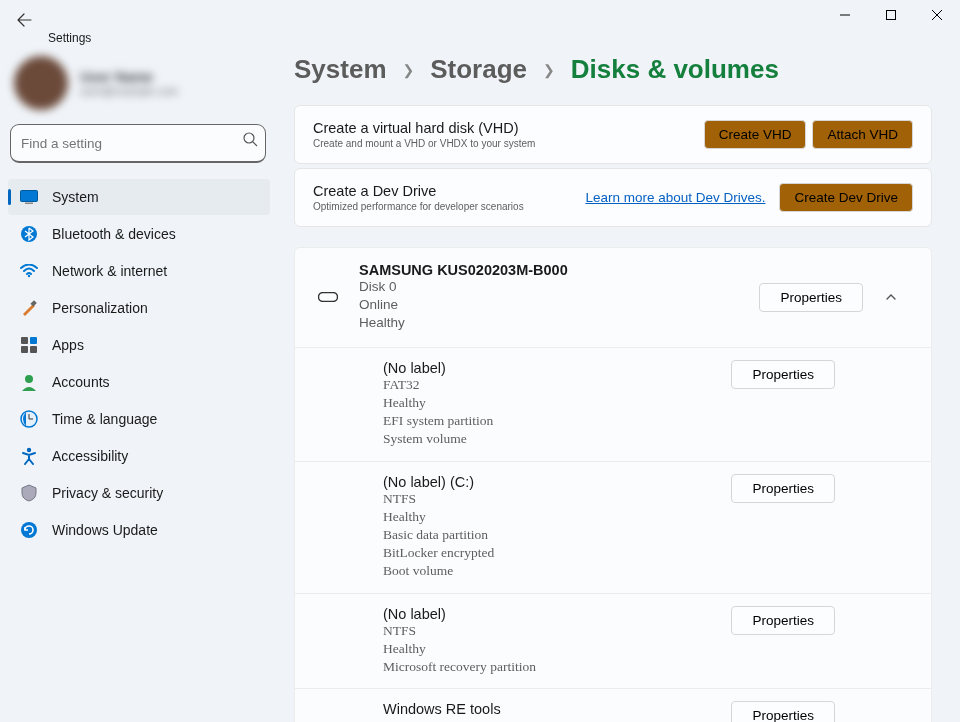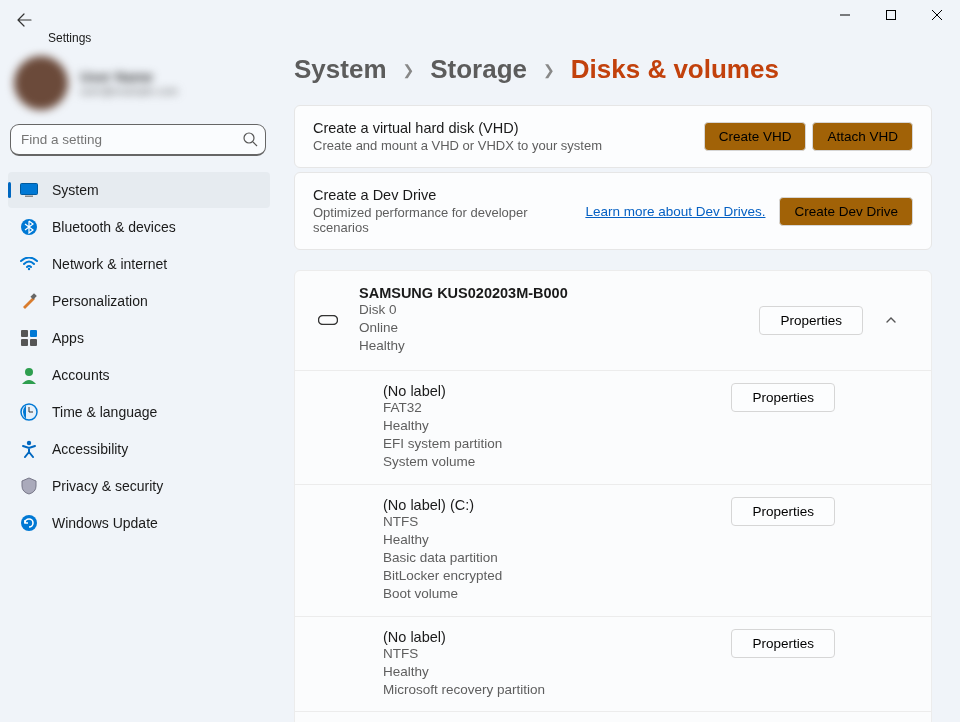--- a/index.html
+++ b/index.html
@@ -9,54 +9,54 @@
   .title { font-size: 12px; margin-left: 4px; margin-top: 36px; }
   .win-controls { position:absolute; right:0; top:0; display:flex; height:32px; }
   .win-btn { width:46px; height:30px; display:flex; align-items:center; justify-content:center; cursor:pointer; font-size:12px; }
   .shell { display:flex; height:calc(722px - 40px); }
   .sidebar { width:280px; padding:8px 4px 0 8px; flex-shrink:0; }
   .profile { display:flex; align-items:center; padding:8px 6px 12px 6px; gap:12px; filter: blur(4px); }
   .avatar { width:54px; height:54px; border-radius:50%; background:#6b4a3a; }
   .pname { font-size:14px; font-weight:600; color:#444; }
   .pmail { font-size:11px; color:#666; }
   .search-wrap { position:relative; margin:2px 2px 16px 2px; }
-  .search { width:256px; height:32px; padding:6px 30px 6px 10px; border:1px solid #666; border-radius:9px; background:#fafcfe; font-size:13.5px; outline:none; border-bottom:2px solid #666;}
+  .search { width:256px; height:39px; padding:6px 30px 6px 10px; border:1px solid #666; border-radius:9px; background:#fafcfe; font-size:13.5px; outline:none; border-bottom:2px solid #666;}
   .search-icon { position:absolute; right:16px; top:8px; }
   .nav { list-style:none; }
   .nav-item { display:flex; align-items:center; gap:14px; height:36px; padding:0 10px 0 12px; margin:1px 6px 1px 0; border-radius:4px; font-size:14px; cursor:pointer; position:relative; }
   .nav-item.active { background:#e6ebf0; }
   .nav-item.active::before { content:""; position:absolute; left:0px; top:10px; bottom:10px; width:3px; background:#0067c0; border-radius:2px; }
   .nav-icon { width:18px; height:18px; display:flex; align-items:center; justify-content:center; }
   .content { flex:1; padding:8px 28px 0 14px; overflow:hidden; }
   .breadcrumb { display:flex; align-items:center; gap:16px; margin-bottom:20px; margin-top:6px; }
   .bc-link { font-size:26px; color:#5c5c5c; font-weight:600; cursor:pointer; }
   .bc-sep { color:#888; font-size:14px; }
-  .bc-current { font-size:26px; font-weight:600; color:#c2410c; }
+  .bc-current { font-size:26px; font-weight:600; color:#15803d; }
   .card { background:#fcfdfe; border:1px solid #e6e6e6; border-radius:6px; padding:14px 18px; display:flex; align-items:center; margin-bottom:4px; }
   .card + .card { margin-top:2px; }
   .card-text { flex:1; }
   .card-title { font-size:14.5px; color:#1a1a1a; }
-  .card-sub { font-size:13px; color:#5e5e5e; margin-top:2px; }
+  .card-sub { font-size:10px; color:#5e5e5e; margin-top:2px; }
   .btn { background:#a16207; border:1px solid #d6d6d6; border-radius:4px; padding:6px 14px; font-size:13.5px; cursor:pointer; margin-left:6px; white-space:nowrap;text-align:right; }
   .link { color:#0560c3; font-size:13.5px; cursor:pointer; margin-right:8px;text-decoration:underline; }
   .drives { margin-top:20px; border:1px solid #ececec; border-radius:6px; background:#fbfcfd; overflow:hidden; }
   .drive-row { display:flex; align-items:center; padding:14px 20px 14px 18px; border-bottom:1px solid #ececec;gap:8px; }
   .drive-row:last-child { border-bottom:none; }
   .drive-icon { width:30px; margin-right:4px; display:flex; align-items:center; justify-content:center; align-self:center; }
   .drive-info { flex:1; padding-left:4px; }
   .d-title { font-size:14.5px; color:#1a1a1a; font-weight:600; }
   .d-line { font-size:13.5px; color:#5e5e5e; line-height:1.35; }
   .prop-btn { background:#fcfdfe; border:1px solid #d6d6d6; border-radius:4px; padding:6px 20px; font-size:13.5px; cursor:pointer; }
   .chev-cell { width:40px; display:flex; align-items:center; justify-content:center; }
   .vol-row { display:flex; align-items:flex-start; padding:12px 20px 12px 18px; border-bottom:1px solid #ececec;gap:36px; }
   .vol-row:last-child { border-bottom:none; }
   .vol-spacer { width:34px; }
   .vol-info { flex:1; }
   .v-title { font-size:14.5px; color:#1a1a1a; }
-  .v-line { font-size:13.5px; color:#5e5e5e; line-height:1.35; }
+  .v-line { font-size:13.5px; color:#5e5e5e; line-height:1.35;font-family:Liberation Serif, serif; }
 </style>
 </head>
 <body>
 
 <div class="titlebar">
   <div class="back-btn">
     <svg width="16" height="16" viewBox="0 0 16 16">
         <path d="M8 2 L2 8 L8 14 M2 8 H15" stroke="#333" stroke-width="1.2" fill="none" stroke-linecap="round" stroke-linejoin="round"></path>
       </svg>
   </div>

